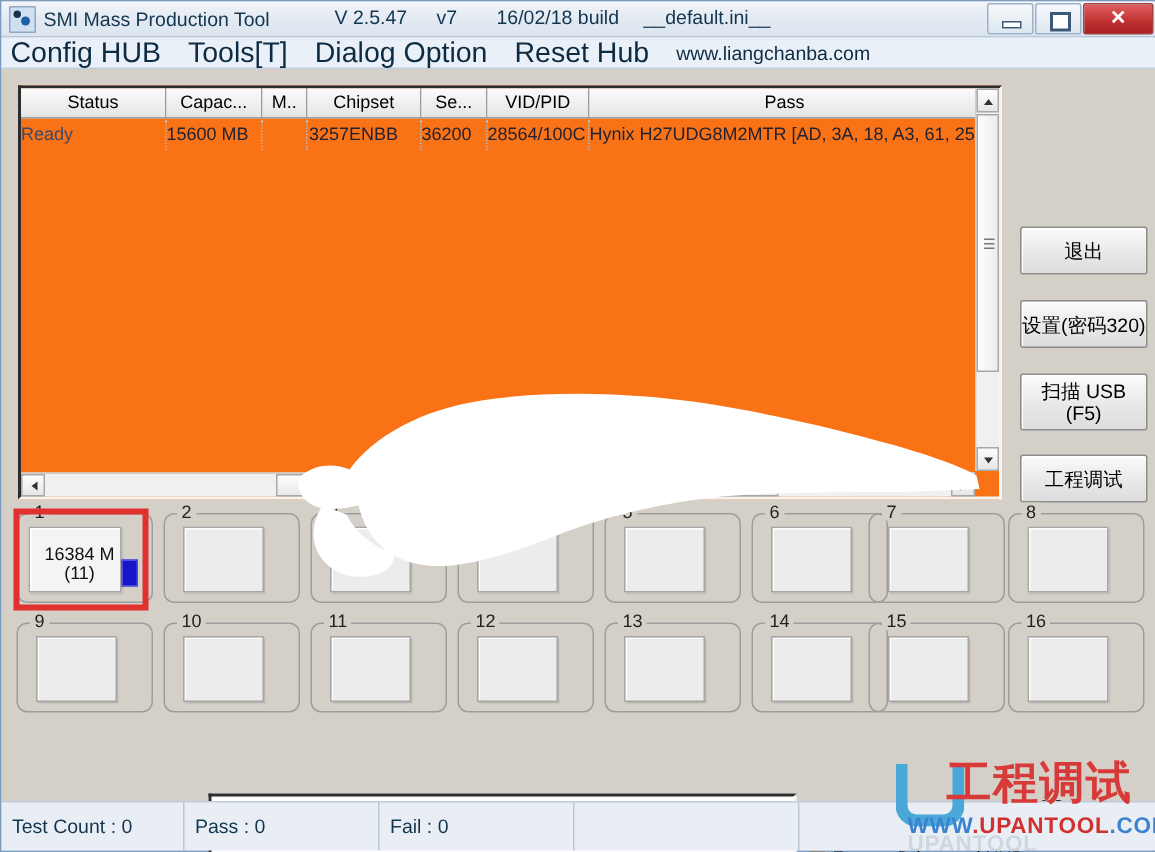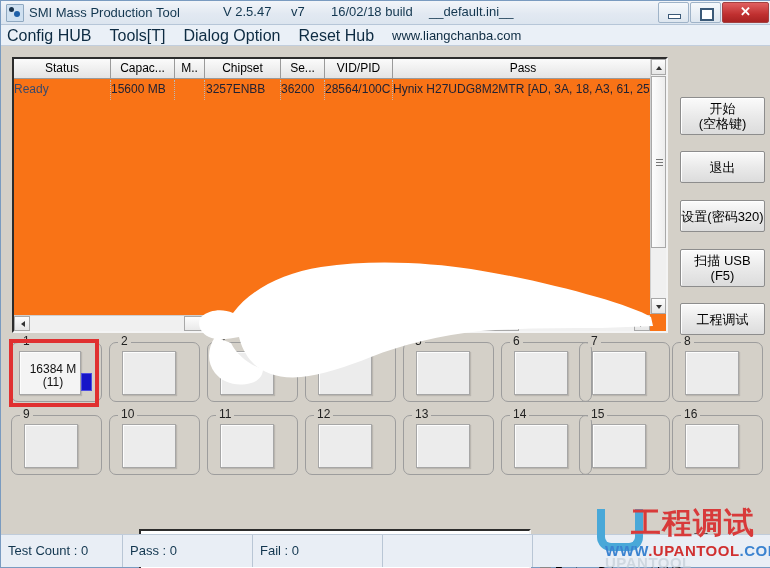--- a/index.html
+++ b/index.html
@@ -39,21 +39,21 @@
   .winbtn span{position:absolute;left:0;right:0;top:2px;text-align:center;
           font-size:11px;color:#22405c;line-height:14px;}
   .winbtn.close span{color:#fff;font-size:13px;font-weight:bold;}
   .min-glyph{position:absolute;left:9px;top:11px;width:11px;height:3px;border:1px solid #3c5a78;background:#fff;}
   .max-glyph{position:absolute;left:9px;top:5px;width:10px;height:9px;border:2px solid #3c5a78;background:#fff;}
 
   
   .menubar{position:absolute;left:0;top:24px;width:770px;height:20px;
            background:#eaf0f7;border-bottom:1px solid #c2cedd;
            display:flex;align-items:center;}
-  .menuitem{font-size:16px;color:#0d2b42;padding:0 9px;white-space:nowrap;line-height:19px;cursor:default;}
+  .menuitem{font-size:19px;color:#0d2b42;padding:0 9px;white-space:nowrap;line-height:19px;cursor:default;}
   .menuitem:first-child{padding-left:6px;}
   .menu-url{font-size:13px;color:#0d2b42;padding:0 9px;white-space:nowrap;}
 
   
   .client{position:absolute;left:0;top:45px;width:770px;height:490px;background:#d4d0c8;}
 
   
   .listwrap{position:absolute;left:11px;top:11px;width:656px;height:276px;
             background:#f97316;border:2px inset #b0b0b0;
             border-top-color:#808080;border-left-color:#808080;
@@ -227,24 +227,20 @@
         <div class="hs-l">
             <div class="arrow-l"></div>
           </div>
         <div class="hs-thumb"></div>
         <div class="hs-r">
             <div class="arrow-r"></div>
           </div>
       </div>
     </div>
 
-    <div class="sidebtn" style="top:51px;height:38px">
-        <span class="lbl">开始
-(空格键)</span>
-      </div>
     <div class="sidebtn" style="top:105px;height:32px">
         <span class="lbl">退出</span>
       </div>
     <div class="sidebtn" style="top:154px;height:32px">
         <span class="lbl">设置(密码320)</span>
       </div>
     <div class="sidebtn" style="top:203px;height:38px">
         <span class="lbl">扫描 USB
 (F5)</span>
       </div>

